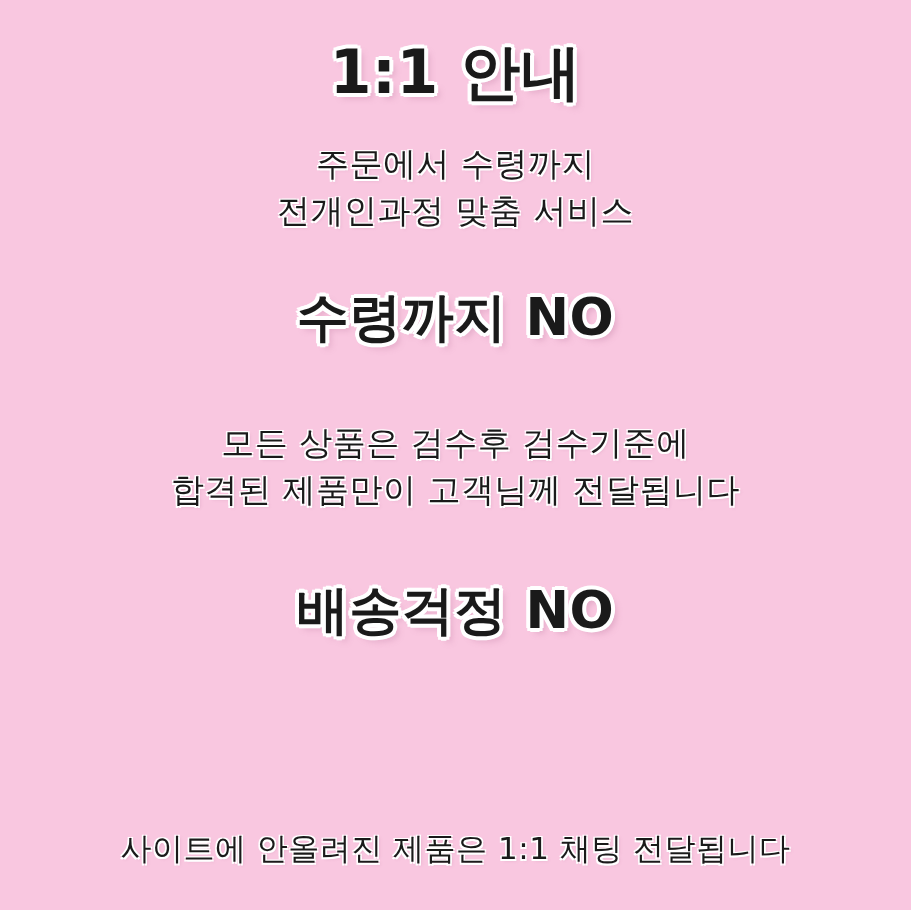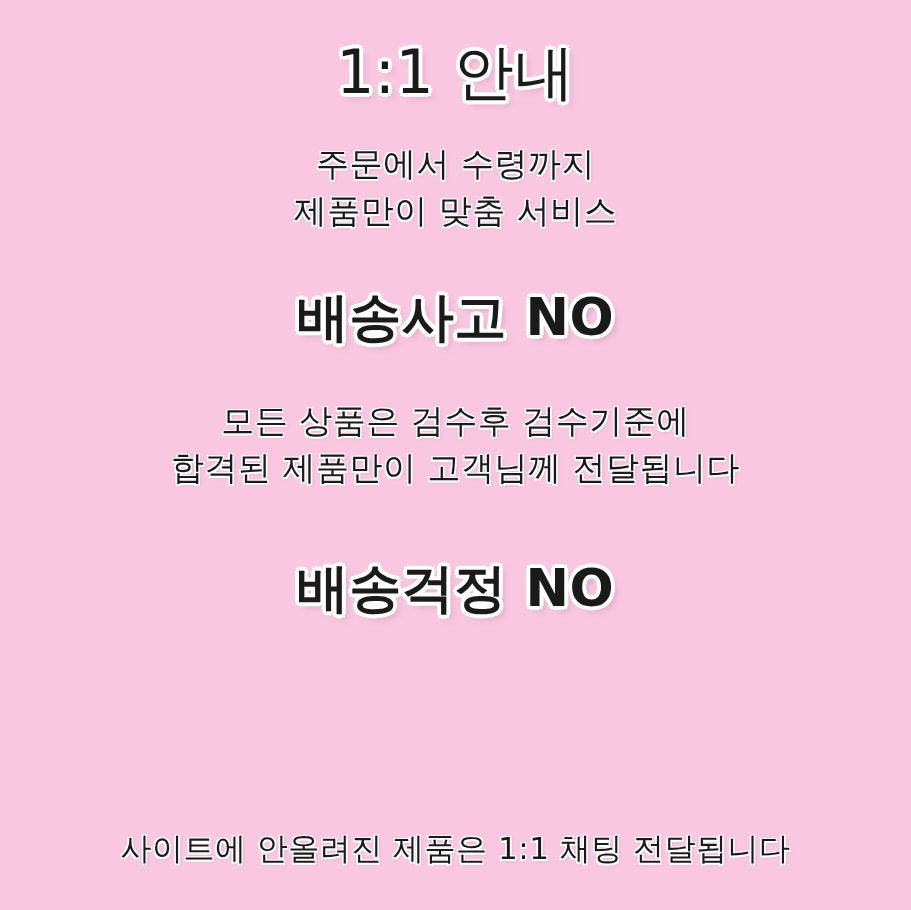--- a/index.html
+++ b/index.html
@@ -30,21 +30,21 @@
   
   .txt {
     color: #1a1a1a;
     text-align: center;
     line-height: 1.28;
     white-space: pre-line;
     letter-spacing: 0.5px;
   }
 
   .heading {
-    font-weight: 400;
+    font-weight: 700;
     font-size: 60px;
     line-height: 1.15;
     text-shadow:
       -3px -3px 0 #ffffff,  3px -3px 0 #ffffff,
       -3px  3px 0 #ffffff,  3px  3px 0 #ffffff,
       -4px  0   0 #ffffff,  4px  0   0 #ffffff,
        0   -4px 0 #ffffff,  0    4px 0 #ffffff,
        5px  5px 6px rgba(180,110,150,0.35);
   }
 
@@ -77,38 +77,38 @@
     text-shadow:
       -1.5px -1.5px 0 #ffffff, 1.5px -1.5px 0 #ffffff,
       -1.5px  1.5px 0 #ffffff, 1.5px  1.5px 0 #ffffff,
        2px 2px 3px rgba(180,110,150,0.25);
   }
 
   
   .block-title        { margin-top: 14px; }
   .block-intro        { margin-top: 34px; }
   .block-head-quality { margin-top: 52px; }
-  .block-quality      { margin-top: 50px; }
+  .block-quality      { margin-top: 72px; }
   .block-head-ship    { margin-top: 66px; }
   .block-ship         { margin-top: 54px; }
   .block-footer       { margin-top: 64px; }
 
   .spacer-flex { flex: 1 1 auto; }
 </style>
 </head>
 <body>
 
 <div class="poster">
 
   <div class="txt heading block-title">1:1 안내</div>
 
   <div class="txt body-text block-intro">주문에서 수령까지
-제품만이 맞춤 서비스</div>
+전개인과정 맞춤 서비스</div>
 
-  <div class="txt subheading block-head-quality">배송사고 NO</div>
+  <div class="txt subheading block-head-quality">수령까지 NO</div>
 
   <div class="txt body-text block-quality">모든 상품은 검수후 검수기준에
 합격된 제품만이 고객님께 전달됩니다</div>
 
   <div class="txt subheading block-head-ship">배송걱정 NO</div>
 
 
   <div class="spacer-flex"></div>
 
   <div class="txt footer-text block-footer" style="margin-bottom:40px;">사이트에 안올려진 제품은  1:1 채팅 전달됩니다</div>

